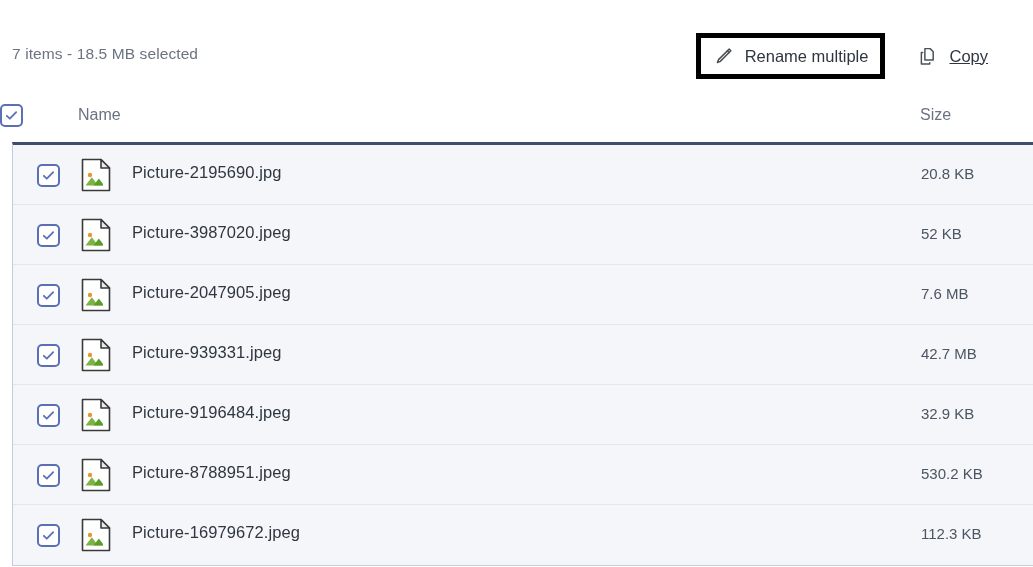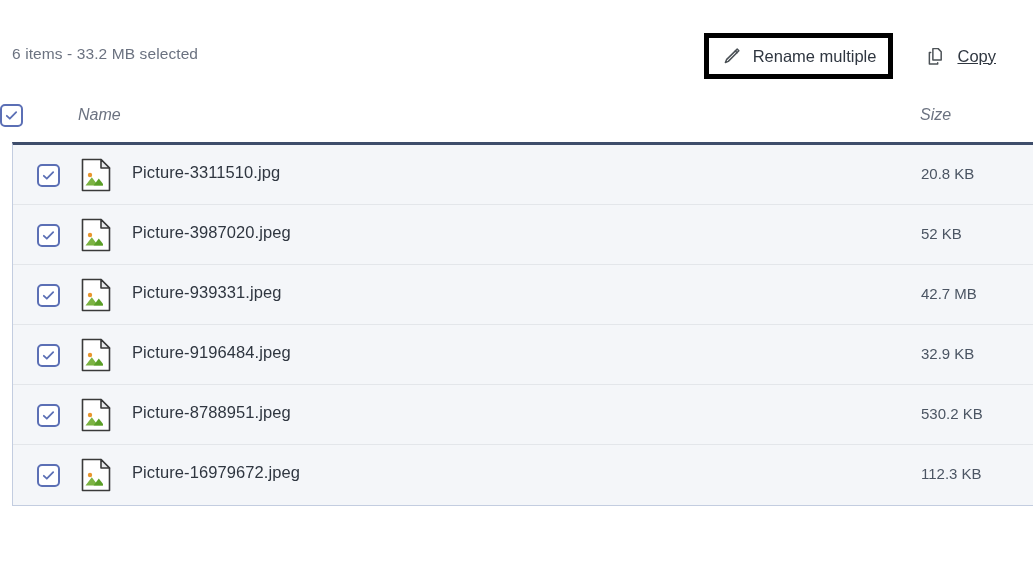--- a/index.html
+++ b/index.html
@@ -21,21 +21,21 @@
     position: absolute;
     left: 12px;
     top: 45px;
     font-size: 15.5px;
     color: #6b7280;
     letter-spacing: 0.1px;
     white-space: nowrap;
   }
   .toolbar-actions {
     position: absolute;
-    right: 8px;
+    right: 16px;
     top: 33px;
     display: flex;
     align-items: flex-start;
     gap: 0px;
   }
   .tb-btn {
     display: flex;
     align-items: center;
     gap: 11px;
     background: transparent;
@@ -55,21 +55,20 @@
     margin-right: 18px;
   }
   .tb-btn .ico { flex: 0 0 auto; display: block; line-height: 0; }
   .tb-btn .lbl { display: block; }
   .copy-btn { margin-right: 15px; text-decoration: underline; }
 
   .header-cells {
     position: relative;
     height: 38px;
     width: 1033px;
-    font-style: italic;
   }
   .hdr-name {
     position: absolute;
     left: 78px;
     top: 2px;
     font-size: 16px;
     color: #6b7280;
   }
   .hdr-size {
     position: absolute;
@@ -138,21 +137,21 @@
     display: block;
     position: relative;
   }
   .cbx svg { position: absolute; left: 2px; top: 2px; }
 </style>
 </head>
 <body>
 
 <div class="toolbar">
 
-  <div class="selection-summary">6 items - 33.2 MB selected</div>
+  <div class="selection-summary">7 items - 18.5 MB selected</div>
 
   <div class="toolbar-actions">
 
     <button class="tb-btn highlighted">
       <span class="ico">
         <svg width="21" height="21" viewBox="0 0 24 24" fill="none" stroke="#4b5156" stroke-width="1.7" stroke-linecap="round" stroke-linejoin="round">
           <path d="M18.5 3.6 L20.4 5.5 L8.3 17.6 L5 18.9 L6.3 15.6 Z"></path>
           <path d="M16.4 5.7 L18.3 7.6"></path>
         </svg>
       </span>
@@ -192,21 +191,21 @@
     <span class="row-icon">
       <svg width="34" height="34" viewBox="0 0 34 34">
         <path d="M3.5 1.5 H22 L30.5 10 V32.5 H3.5 Z" fill="#ffffff" stroke="#3a3a3a" stroke-width="1.6" stroke-linejoin="round"></path>
         <path d="M22 1.5 V10 H30.5 Z" fill="#e9eaec" stroke="#3a3a3a" stroke-width="1.6" stroke-linejoin="round"></path>
         <rect x="6.5" y="12.5" width="17.5" height="15" fill="#ffffff"></rect>
         <circle cx="11" cy="17" r="2.2" fill="#e8962e"></circle>
         <path d="M6.5 27.5 L12.8 19.2 L17.4 25.3 L19.8 22.2 L24 27.5 Z" fill="#7cb342"></path>
         <path d="M14.6 27.5 L19.8 20.6 L24 26 V27.5 Z" fill="#5a9e27"></path>
       </svg>
     </span>
-    <span class="row-name">Picture-3311510.jpg</span>
+    <span class="row-name">Picture-2195690.jpg</span>
     <span class="row-size">20.8 KB</span>
   </div>
     <div class="file-row">
     <span class="cbx row-check">
       <svg width="15" height="15" viewBox="0 0 16 16" fill="none" stroke="#5b6fb5" stroke-width="1.9" stroke-linecap="round" stroke-linejoin="round">
         <path d="M3 8.3 L6.2 11.4 L13 4.4"></path>
       </svg>
     </span>
     <span class="row-icon">
       <svg width="34" height="34" viewBox="0 0 34 34">
@@ -230,20 +229,39 @@
     <span class="row-icon">
       <svg width="34" height="34" viewBox="0 0 34 34">
         <path d="M3.5 1.5 H22 L30.5 10 V32.5 H3.5 Z" fill="#ffffff" stroke="#3a3a3a" stroke-width="1.6" stroke-linejoin="round"></path>
         <path d="M22 1.5 V10 H30.5 Z" fill="#e9eaec" stroke="#3a3a3a" stroke-width="1.6" stroke-linejoin="round"></path>
         <rect x="6.5" y="12.5" width="17.5" height="15" fill="#ffffff"></rect>
         <circle cx="11" cy="17" r="2.2" fill="#e8962e"></circle>
         <path d="M6.5 27.5 L12.8 19.2 L17.4 25.3 L19.8 22.2 L24 27.5 Z" fill="#7cb342"></path>
         <path d="M14.6 27.5 L19.8 20.6 L24 26 V27.5 Z" fill="#5a9e27"></path>
       </svg>
     </span>
+    <span class="row-name">Picture-2047905.jpeg</span>
+    <span class="row-size">7.6 MB</span>
+  </div>
+    <div class="file-row">
+    <span class="cbx row-check">
+      <svg width="15" height="15" viewBox="0 0 16 16" fill="none" stroke="#5b6fb5" stroke-width="1.9" stroke-linecap="round" stroke-linejoin="round">
+        <path d="M3 8.3 L6.2 11.4 L13 4.4"></path>
+      </svg>
+    </span>
+    <span class="row-icon">
+      <svg width="34" height="34" viewBox="0 0 34 34">
+        <path d="M3.5 1.5 H22 L30.5 10 V32.5 H3.5 Z" fill="#ffffff" stroke="#3a3a3a" stroke-width="1.6" stroke-linejoin="round"></path>
+        <path d="M22 1.5 V10 H30.5 Z" fill="#e9eaec" stroke="#3a3a3a" stroke-width="1.6" stroke-linejoin="round"></path>
+        <rect x="6.5" y="12.5" width="17.5" height="15" fill="#ffffff"></rect>
+        <circle cx="11" cy="17" r="2.2" fill="#e8962e"></circle>
+        <path d="M6.5 27.5 L12.8 19.2 L17.4 25.3 L19.8 22.2 L24 27.5 Z" fill="#7cb342"></path>
+        <path d="M14.6 27.5 L19.8 20.6 L24 26 V27.5 Z" fill="#5a9e27"></path>
+      </svg>
+    </span>
     <span class="row-name">Picture-939331.jpeg</span>
     <span class="row-size">42.7 MB</span>
   </div>
     <div class="file-row">
     <span class="cbx row-check">
       <svg width="15" height="15" viewBox="0 0 16 16" fill="none" stroke="#5b6fb5" stroke-width="1.9" stroke-linecap="round" stroke-linejoin="round">
         <path d="M3 8.3 L6.2 11.4 L13 4.4"></path>
       </svg>
     </span>
     <span class="row-icon">

